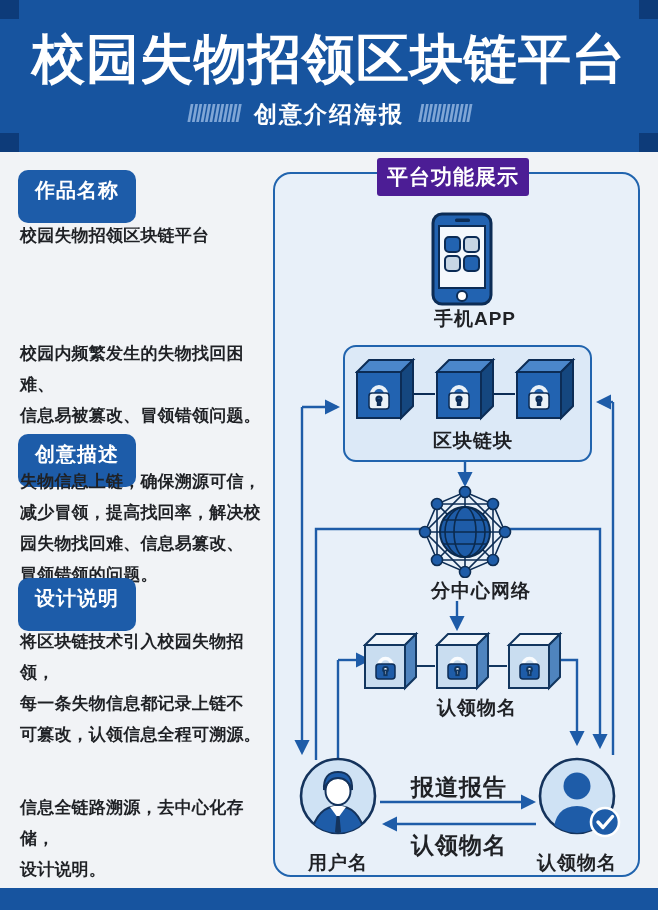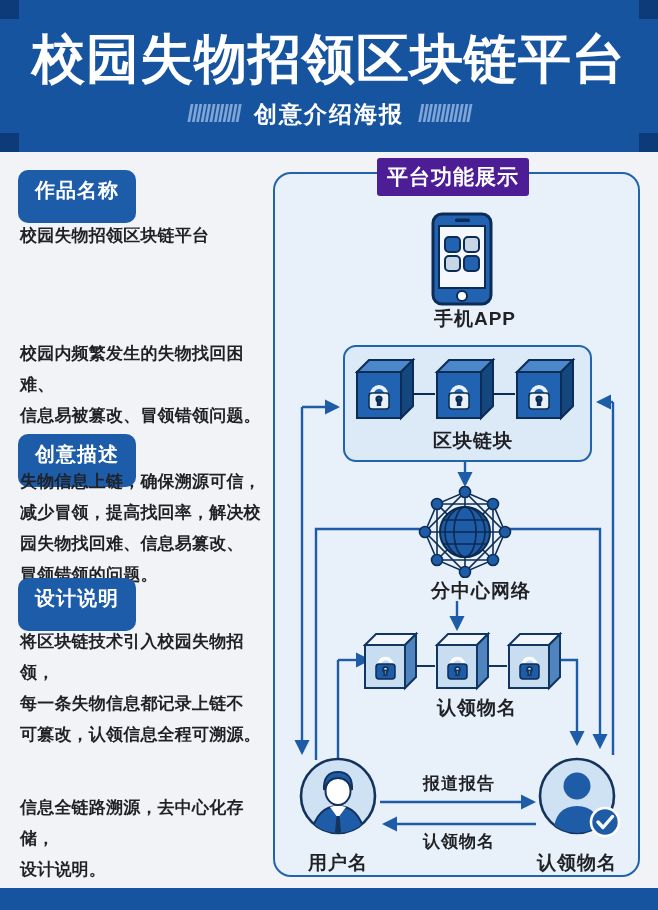--- a/index.html
+++ b/index.html
@@ -50,21 +50,21 @@
   .abs { position:absolute; }
   .diagram-label {
     position:absolute; color:#1f2125; font-weight:700; font-size:19px;
     text-align:center; letter-spacing:1px;
   }
   .inner-box {
     position:absolute; left:68px; top:171px; width:249px; height:117px;
     background:#dcE9f7; border:2px solid #2164ae; border-radius:13px;
   }
   .flow-label {
-    position:absolute; color:#1f2125; font-weight:700; font-size:17px;
+    position:absolute; color:#1f2125; font-weight:700; font-size:23px;
     text-align:center; letter-spacing:1px; width:120px;
   }
   svg { display:block; }
 </style>
 </head>
 <body>
 
 <div class="page">
 
   <div class="header">

